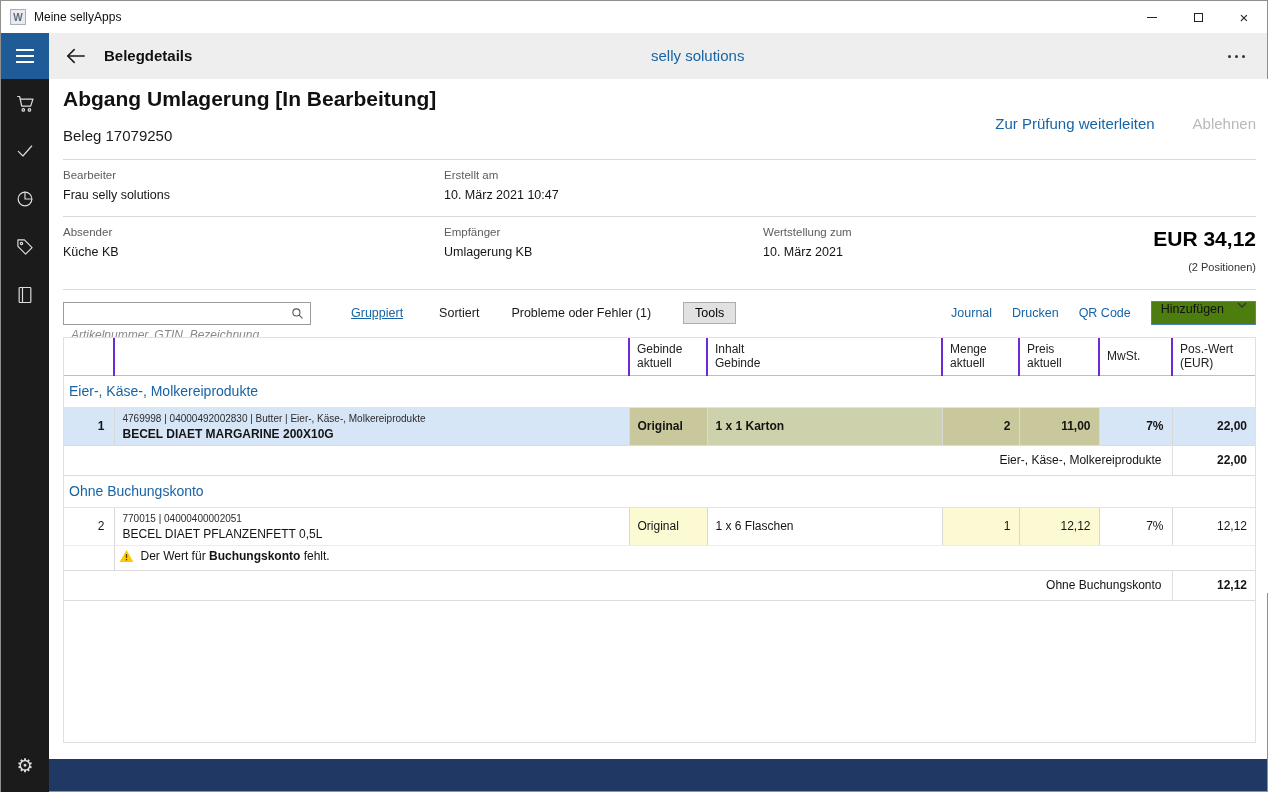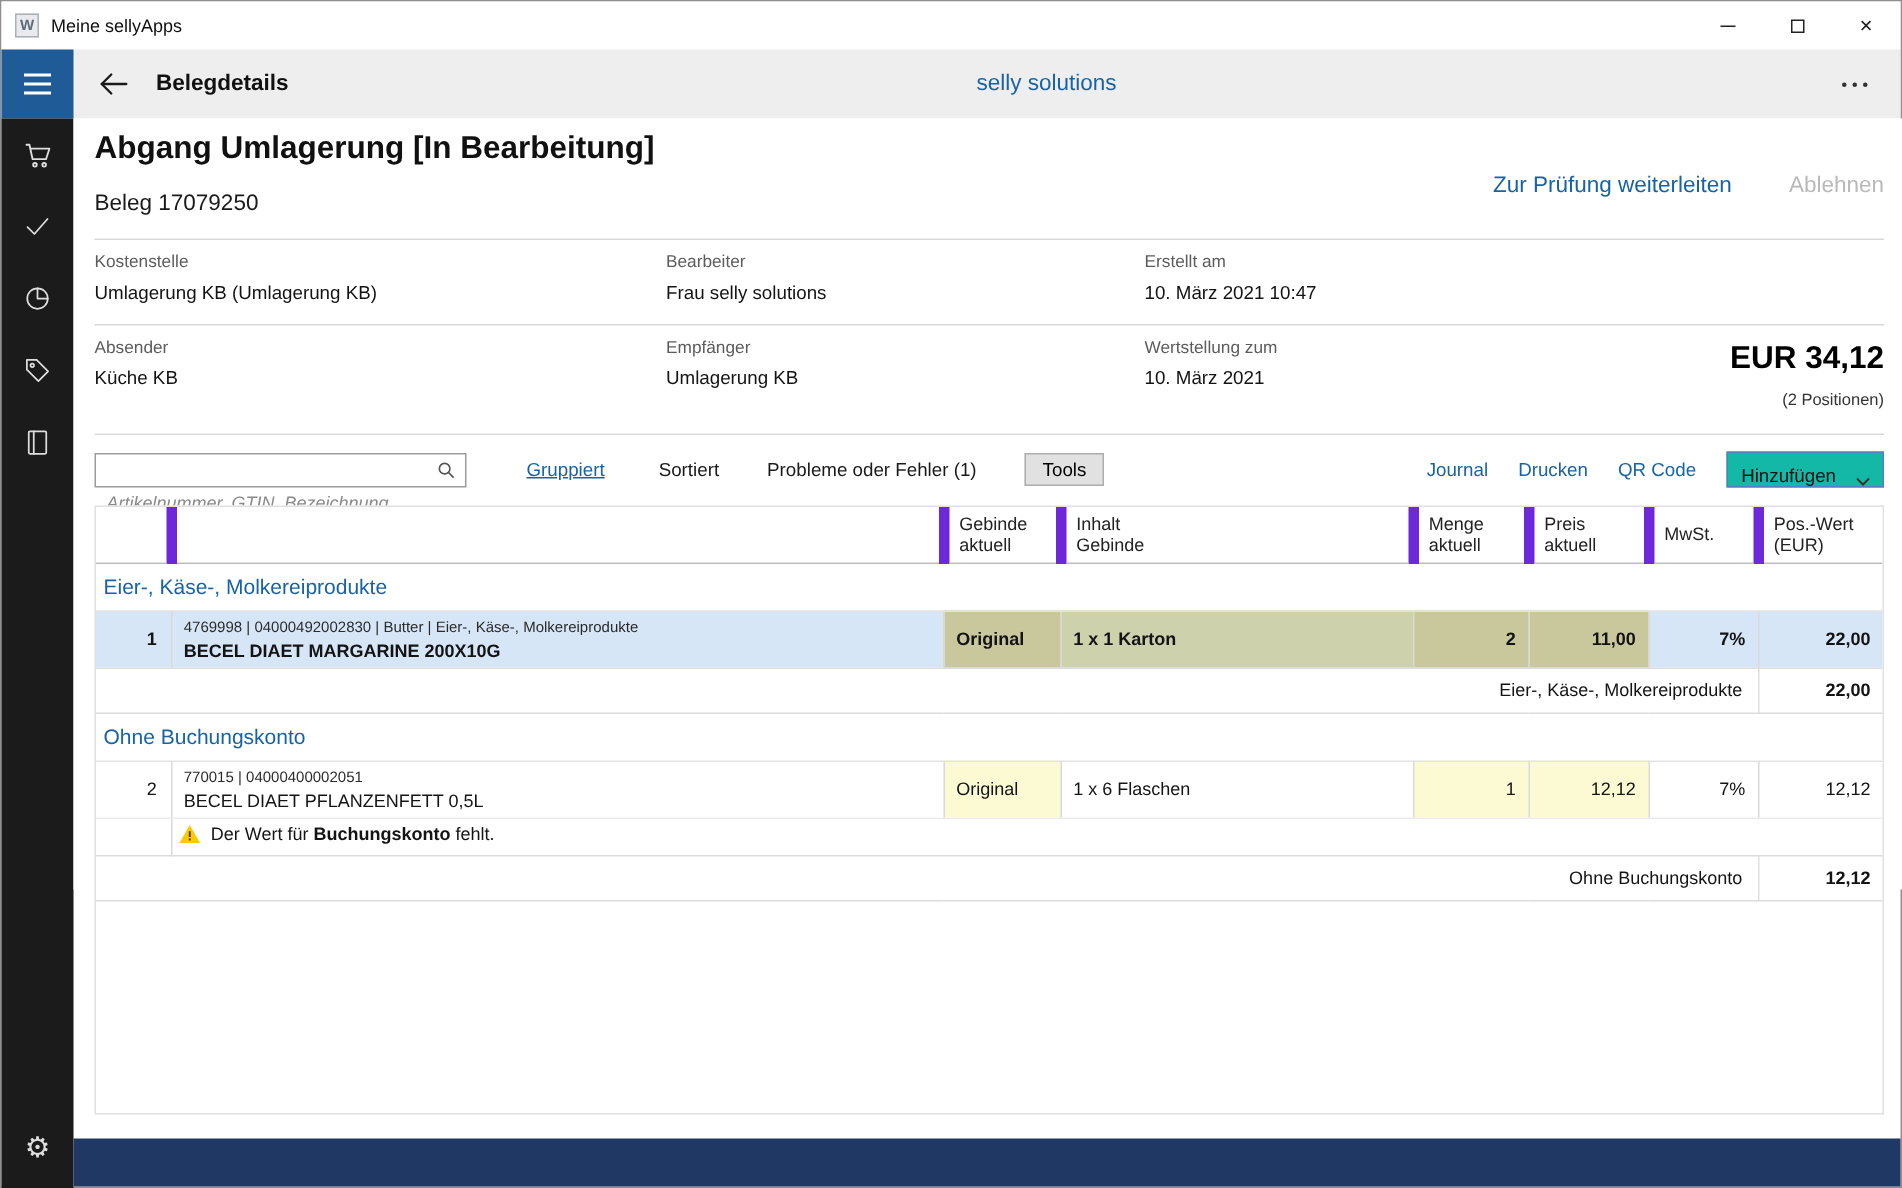--- a/index.html
+++ b/index.html
@@ -64,28 +64,28 @@
   .searchbox { width:248px; height:23px; border:1px solid #9b9b9b; background:#fff; display:flex; align-items:center; padding:0 6px 0 7px; }
   .searchbox input { border:none; outline:none; flex:1; font-size:12px; font-family:"Liberation Sans", sans-serif; background:transparent; min-width:0;margin-top:44px; }
   .searchbox input::placeholder { color:#8a8a8a; font-style:italic; }
   .tb-link { color:#1763a5; text-decoration:underline; margin-left:40px; cursor:pointer; }
   .tb-item { color:#1a1a1a; cursor:pointer; }
   .tb-sortiert { margin-left:36px; }
   .tb-probleme { margin-left:32px; }
   .tools-btn { margin-left:32px; background:#e1e1e1; border:1px solid #adadad; padding:3px 11px; font-size:12.5px; cursor:pointer; }
   .tb-right { margin-left:auto; display:flex; align-items:center; gap:20px; }
   .tb-right .rlink { color:#1763a5; cursor:pointer; }
-  .add-btn { border:1px solid #4f81bd; background:#14b8a6; height:24px; padding:0 8px 0 9px; display:flex; align-items:flex-end; gap:13px; cursor:pointer; font-size:12.5px; color:#111; }
+  .add-btn { border:1px solid #4f81bd; background:#4d7c0f; height:24px; padding:0 8px 0 9px; display:flex; align-items:flex-start; gap:13px; cursor:pointer; font-size:12.5px; color:#111; }
 
   
   .table-wrap { position:absolute; left:14px; right:13px; top:258px; height:406px; border:1px solid #e0e0e0; background:#fff; overflow:hidden; }
   table.grid { width:100%; border-collapse:collapse; table-layout:fixed; font-size:12px; color:#141414; }
   .grid th { font-weight:normal; text-align:left; white-space:pre-line; font-size:12px; color:#222;
              padding:4px 7px; height:37px; vertical-align:middle;
-             border-bottom:1px solid #bdbdbd; border-right:7px solid #6d28d9; background:#fff; }
+             border-bottom:1px solid #bdbdbd; border-right:2px solid #6d28d9; background:#fff; }
   .grid th:last-child { border-right:none; }
   tr.group td { color:#1763a5; font-size:14px; padding:7px 5px 8px; border-bottom:1px solid #e3e3e3; }
   tr.item td { height:38px; border-bottom:1px solid #dcdcdc; border-right:1px solid #d9d9d9; vertical-align:middle; padding:0 8px; }
   tr.item td:last-child { border-right:none; }
   td.pos { text-align:right; padding-right:9px !important; }
   td.desc { padding:1px 8px !important; }
   .meta { font-size:10px; color:#2b2b2b; line-height:13px; }
   .pname { font-size:12px; margin-top:2px; }
   td.numc { text-align:right; }
   tr.sel { background:#d7e6f7; }
@@ -188,24 +188,20 @@
     <div class="doc-number">Beleg 17079250</div>
 
     <div class="doc-actions">
       <span class="link-blue">Zur Prüfung weiterleiten</span>
       <span class="link-disabled">Ablehnen</span>
     </div>
 
     <div class="hr hr1"></div>
 
     <div class="info-grid ig1">
-      <div>
-        <div class="lbl">Kostenstelle</div>
-        <div class="val">Umlagerung KB (Umlagerung KB)</div>
-      </div>
       <div>
         <div class="lbl">Bearbeiter</div>
         <div class="val">Frau selly solutions</div>
       </div>
       <div>
         <div class="lbl">Erstellt am</div>
         <div class="val">10. März 2021 10:47</div>
       </div>
     </div>
 

